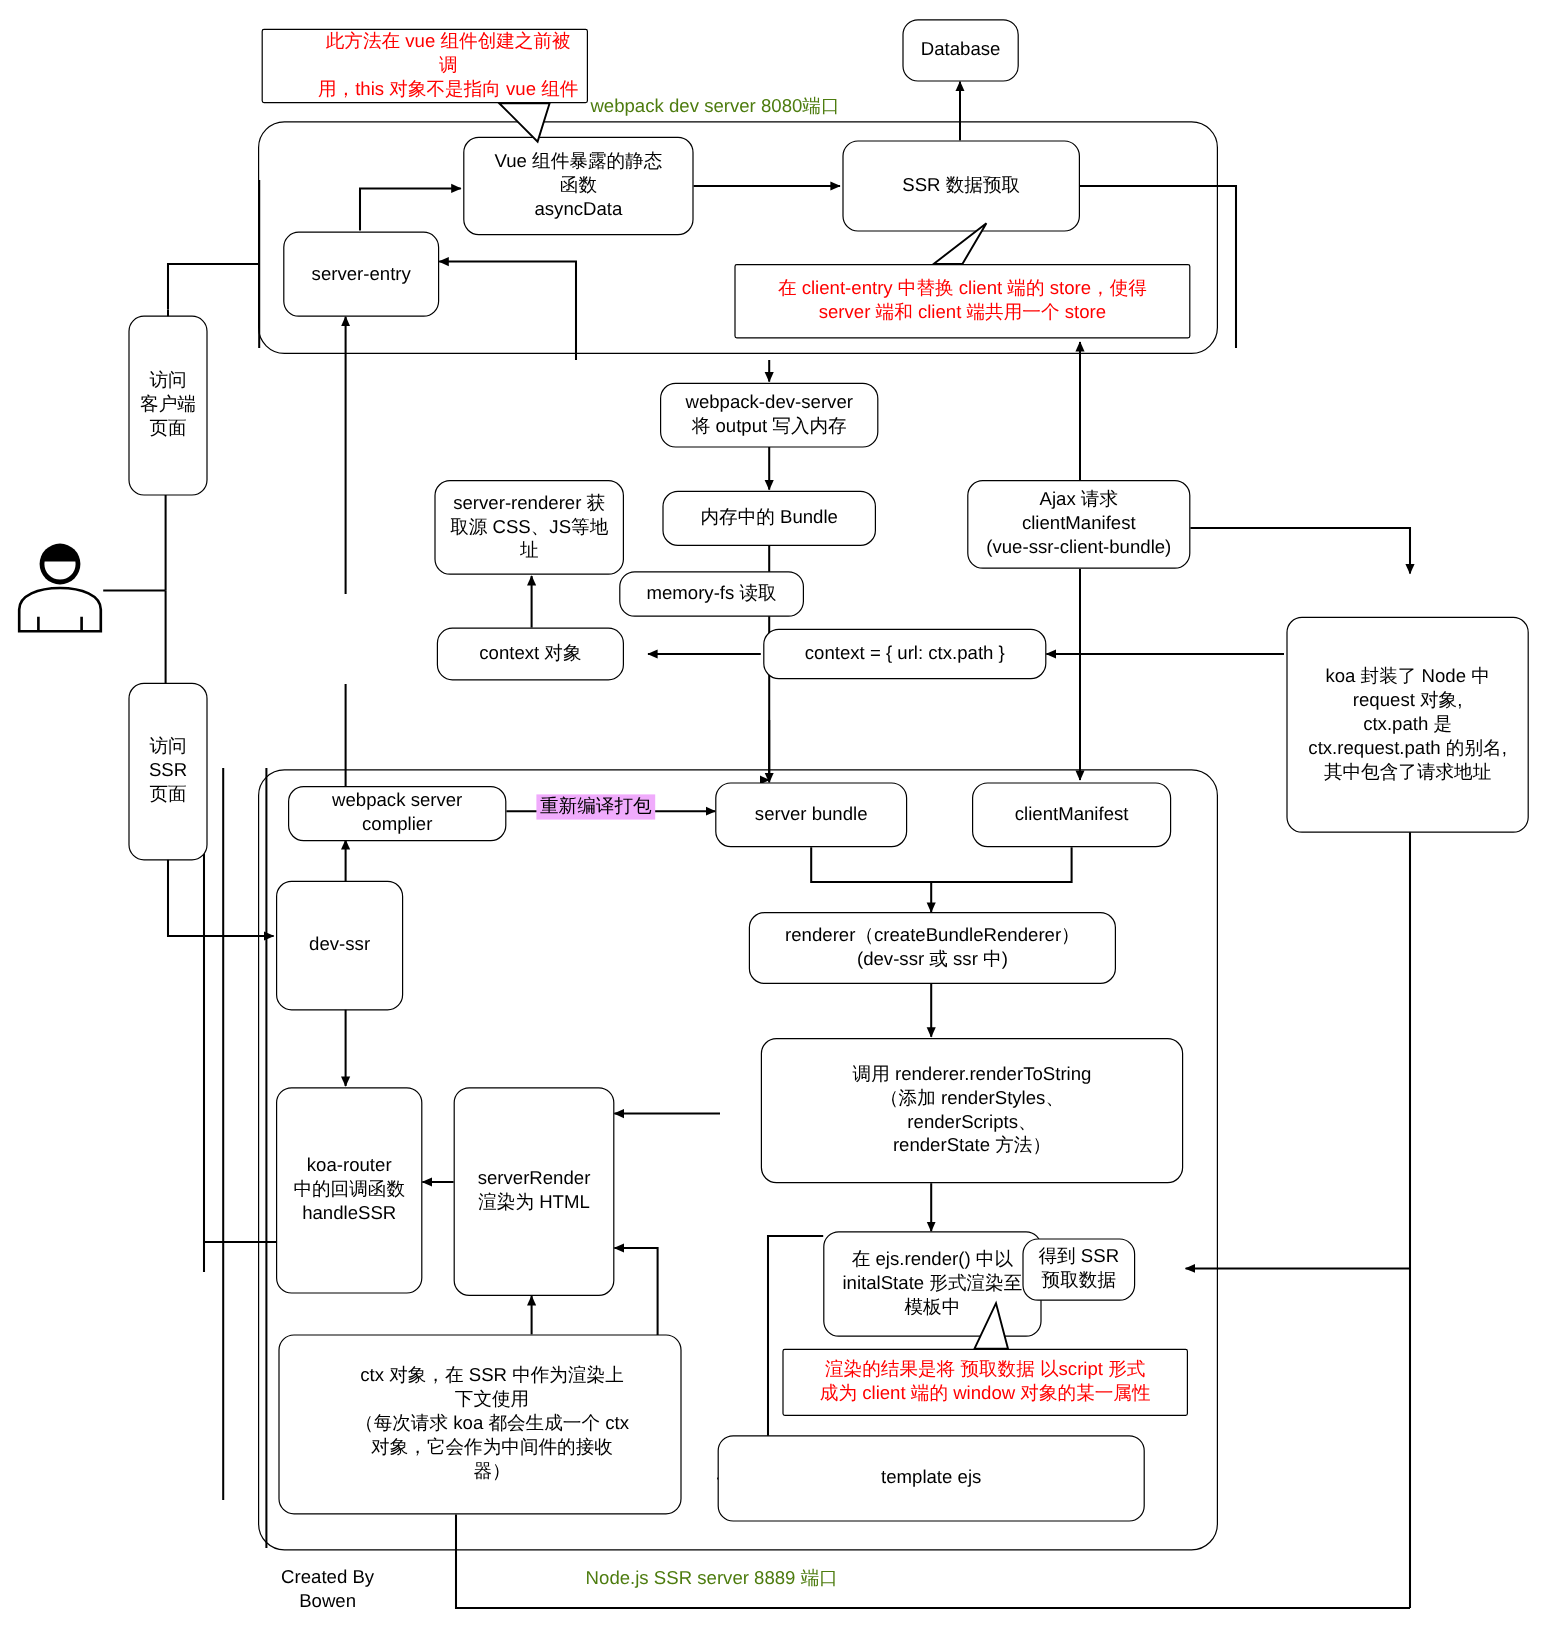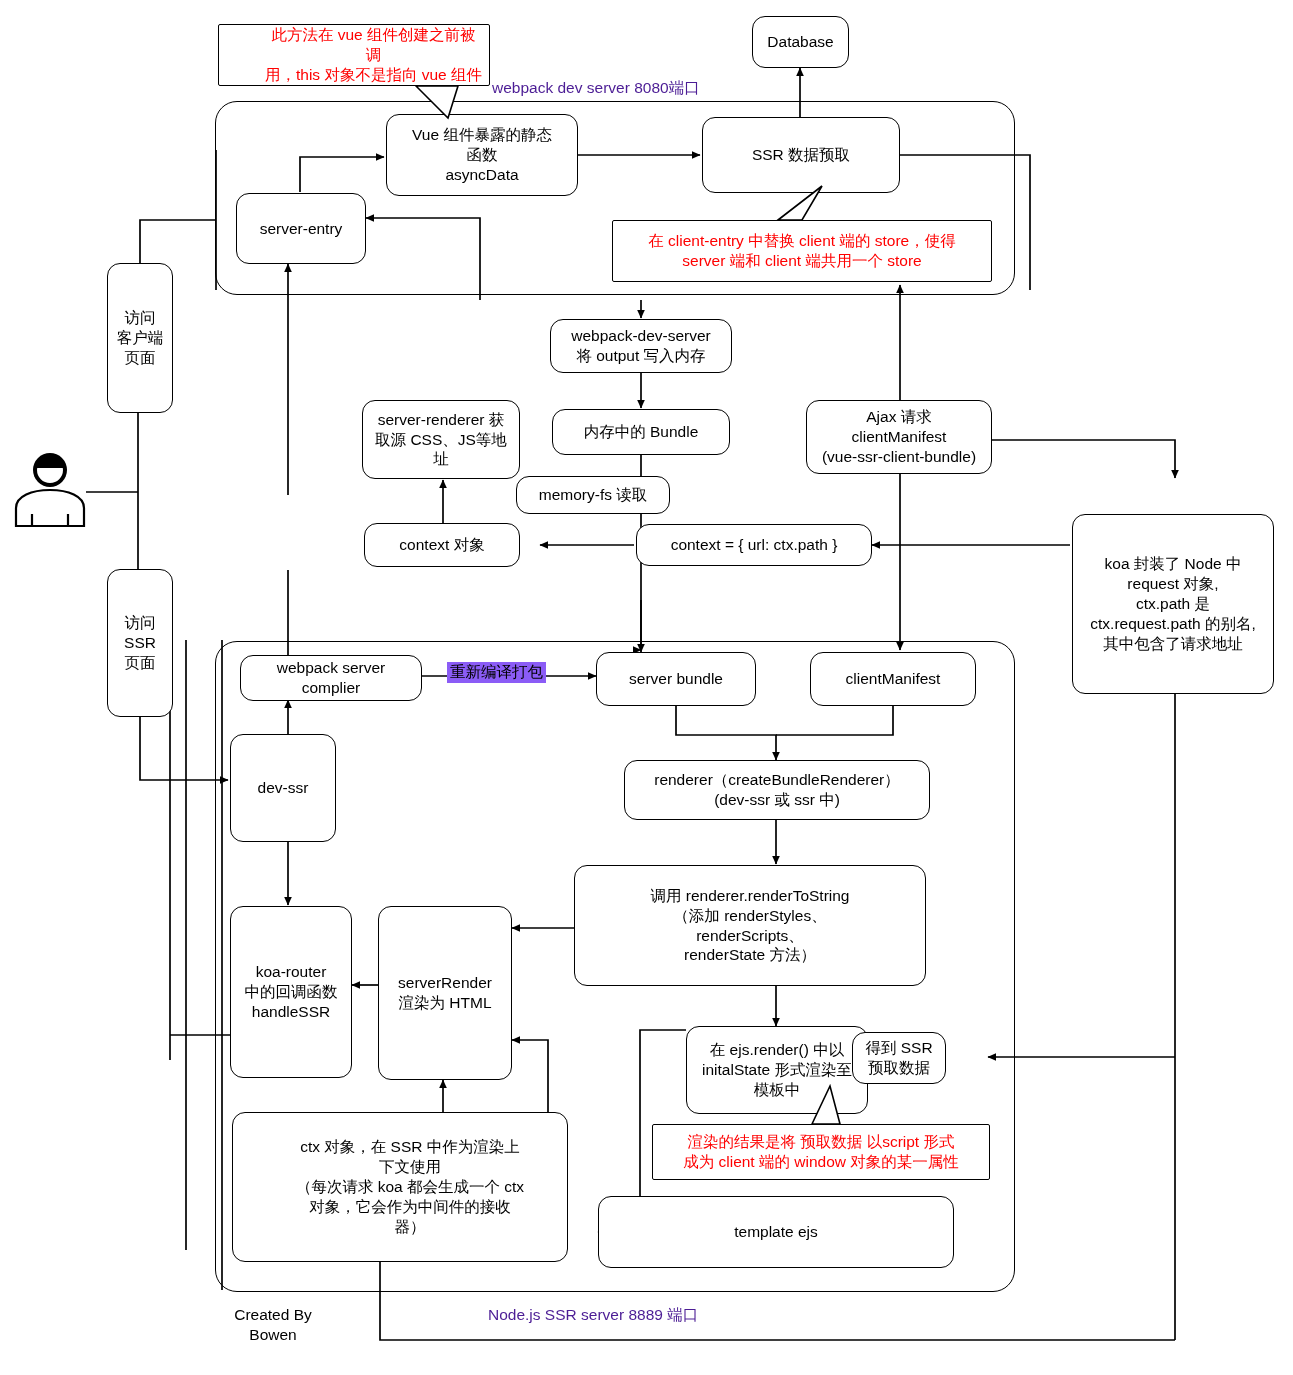--- a/index.html
+++ b/index.html
@@ -8,22 +8,22 @@
   svg.layer{position:absolute;left:0;top:0;width:1293px;height:1375px;pointer-events:none;}
   .node{position:absolute;box-sizing:border-box;border:1.6px solid #000;background:#fff;
         display:flex;align-items:center;justify-content:center;text-align:center;
         font-size:15.5px;line-height:1.28;color:#000;white-space:pre-line;padding:2px 5px;}
   .rrect{border-radius:13px;}
   .sq{border-radius:2px;}
   .container{position:absolute;box-sizing:border-box;border:1.6px solid #000;border-radius:22px;background:transparent;}
   .note{position:absolute;box-sizing:border-box;border:1.6px solid #000;background:#fff;
         color:#ff0000;font-size:15.5px;line-height:1.3;text-align:center;white-space:pre-line;
         display:flex;align-items:center;justify-content:center;padding:3px 6px;}
-  .plainlabel{position:absolute;font-size:15.5px;color:#4c1d95;white-space:pre;}
-  .edgelabel{position:absolute;font-size:15.5px;color:#000;background:#8b5cf6;padding:0 3px;white-space:pre;}
+  .plainlabel{position:absolute;font-size:15.5px;color:#4d7c0f;white-space:pre;}
+  .edgelabel{position:absolute;font-size:15.5px;color:#000;background:#f0abfc;padding:0 3px;white-space:pre;}
   .person{position:absolute;}
   .sig{position:absolute;font-size:15.5px;line-height:1.3;color:#000;text-align:center;white-space:pre-line;}
 </style>
 </head>
 <body>
 
 <div id="canvas">
 
   <svg class="layer">
     <defs>
@@ -178,21 +178,21 @@
 
   <div class="node rrect" style="left:596px;top:652px;width:160px;height:54px;">server bundle</div>
 
   <div class="node rrect" style="left:810px;top:652px;width:166px;height:54px;">clientManifest</div>
 
   <div class="node rrect" style="left:230px;top:734px;width:106px;height:108px;text-align:right;">dev-ssr</div>
 
   <div class="node rrect" style="left:624px;top:760px;width:306px;height:60px;">renderer（createBundleRenderer）
 (dev-ssr 或 ssr 中)</div>
 
-  <div class="node rrect" style="left:574px;top:865px;width:352px;height:121px;">调用 renderer.renderToString
+  <div class="node rrect" style="left:634px;top:865px;width:352px;height:121px;">调用 renderer.renderToString
 （添加 renderStyles、
 renderScripts、
 renderState 方法）</div>
 
   <div class="node rrect" style="left:230px;top:906px;width:122px;height:172px;">koa-router
 中的回调函数
 handleSSR</div>
 
   <div class="node rrect" style="left:378px;top:906px;width:134px;height:174px;">serverRender
 渲染为 HTML</div>

